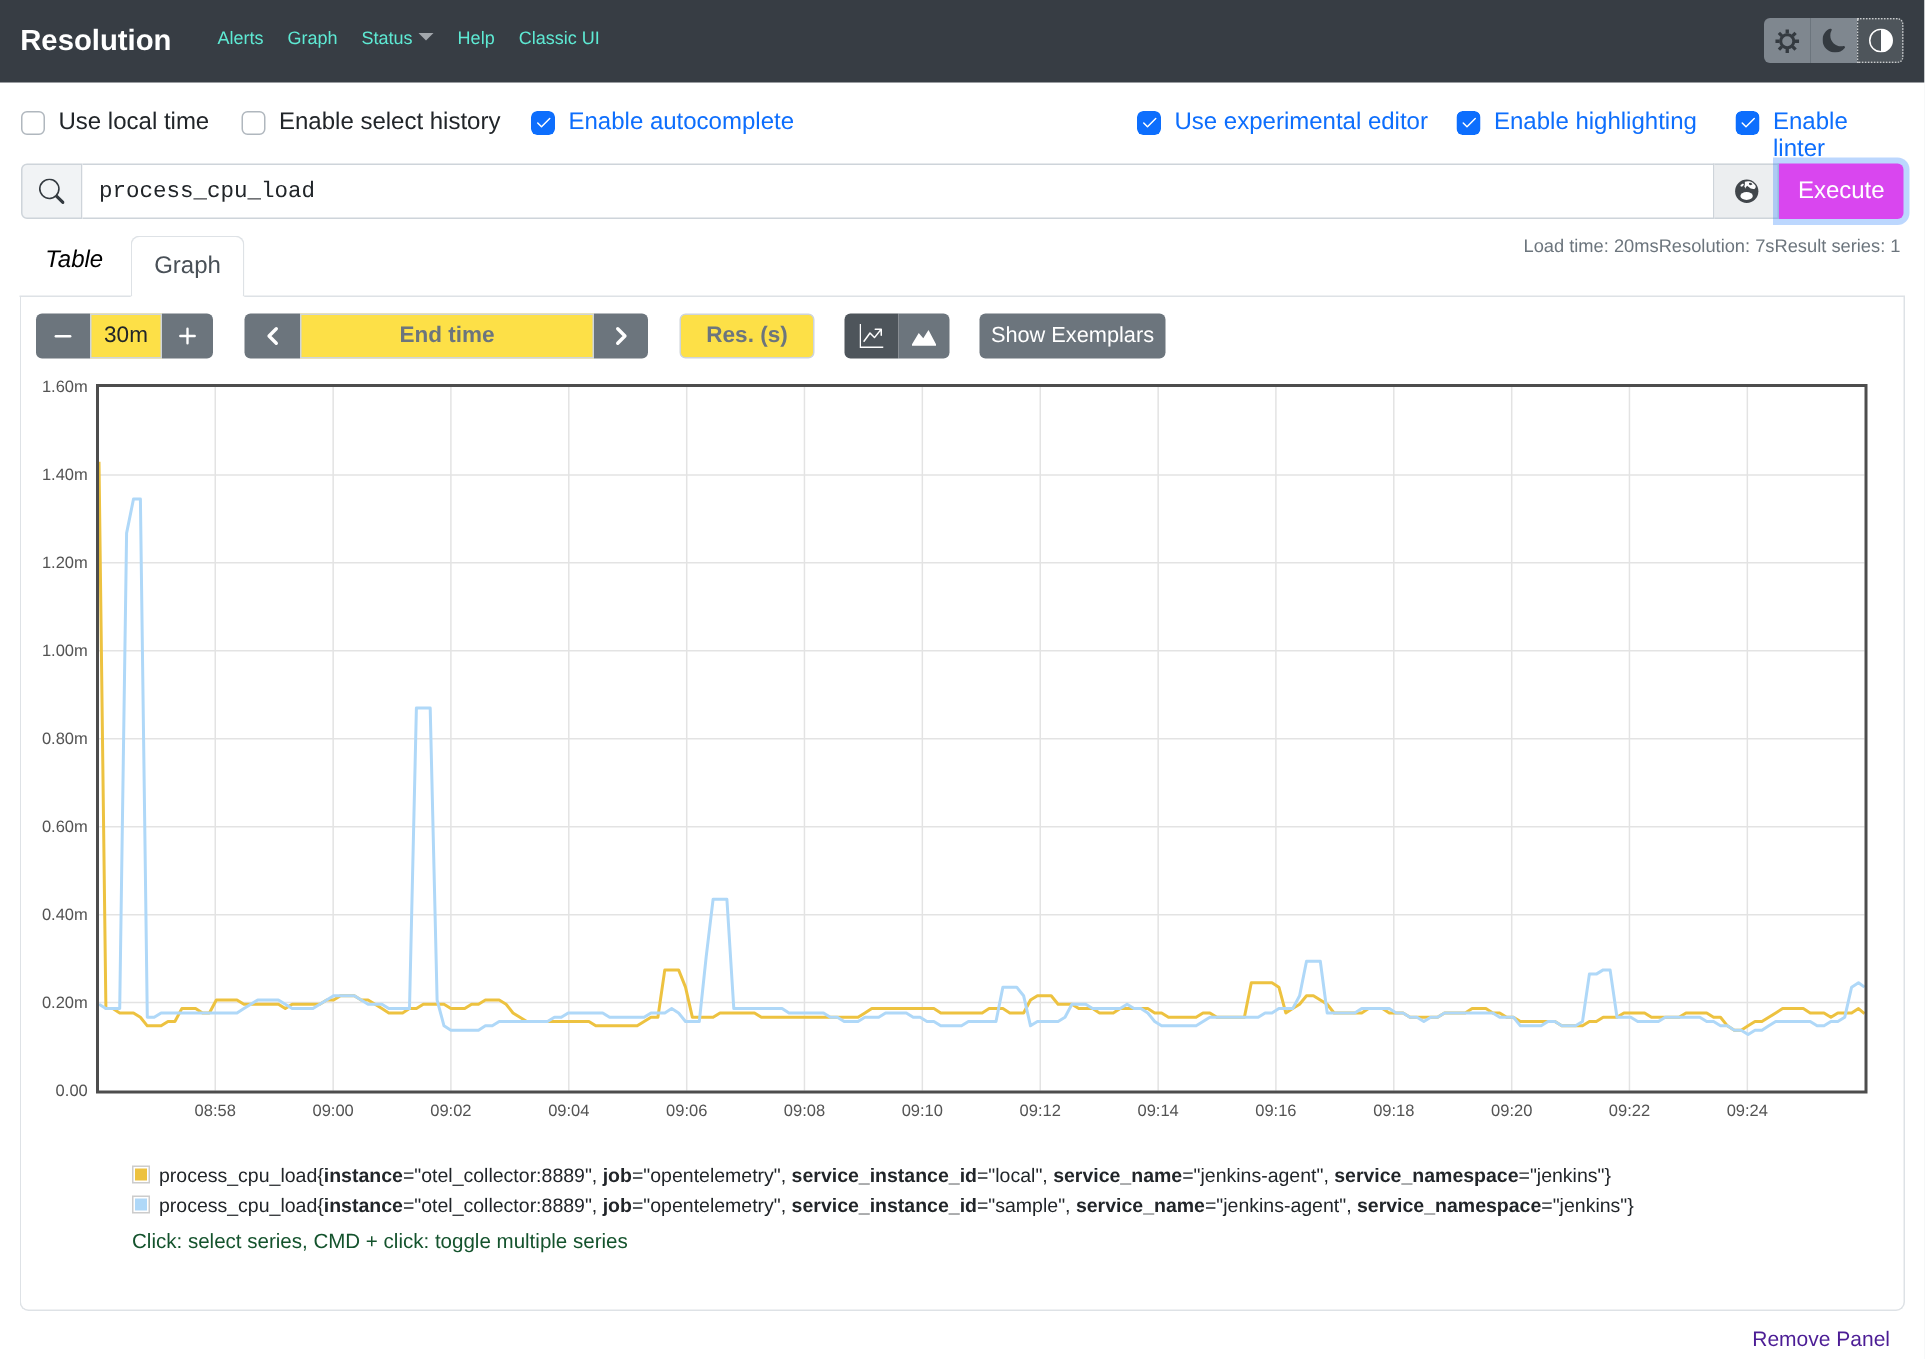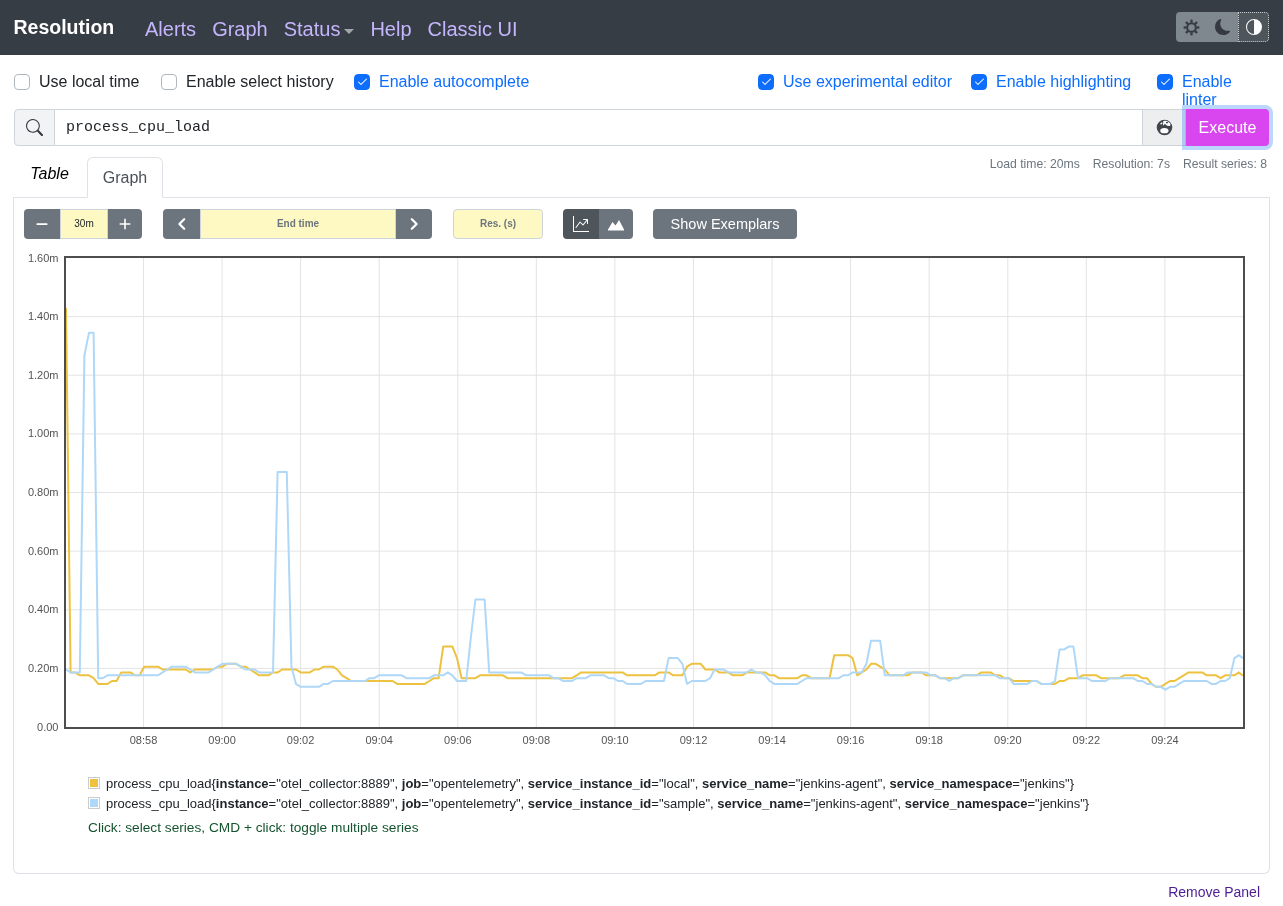--- a/index.html
+++ b/index.html
@@ -2,21 +2,21 @@
 <html><head>
 <meta charset="utf-8">
 <style>
 * { margin:0; padding:0; box-sizing:border-box; }
 html,body { width:1283px; height:906px; background:#fff; font-family:"Liberation Sans",sans-serif; overflow:hidden; }
 body { position:relative; }
 
 
 .navbar { position:absolute; left:0; top:0; width:1283px; height:55px; background:#373d44; }
 .brand { position:absolute; left:13.5px; top:16px; font-size:19.5px; font-weight:700; color:#fff; }
-.nav-links { position:absolute; left:137px; top:18px; font-size:20px; color:#c4b5fd; }
+.nav-links { position:absolute; left:137px; top:18px; font-size:12px; color:#5eead4; }
 .nav-links > span { margin:0 8px; }
 .caret { display:inline-block; width:0; height:0; border-left:5px solid transparent; border-right:5px solid transparent; border-top:5px solid #a2a7ac; vertical-align:2px; margin-left:4px; }
 .theme-group { position:absolute; right:14px; top:12px; height:30px; display:flex; }
 .tbtn { width:31px; height:30px; background:#7f878f; display:flex; align-items:center; justify-content:center; }
 .tbtn.first { border-radius:4px 0 0 4px; }
 .tbtn.active { background:#4e555b; border-radius:0 4px 4px 0; outline:1px dotted rgba(255,255,255,.7); outline-offset:-1px; }
 
 
 .opts { position:absolute; left:0; top:73px; width:1182px; height:18px; }
 .chk { position:absolute; top:1px; width:16px; height:16px; border:1px solid #b0b7be; border-radius:4px; background:#fff; }
@@ -26,44 +26,44 @@
 
 
 .qrow { position:absolute; left:14px; top:109px; height:37px; }
 .qsearch { position:absolute; left:0; top:0; width:41px; height:37px; background:#f1f3f5; border:1px solid #ced4da; border-radius:4px 0 0 4px; display:flex; align-items:center; justify-content:center; }
 .qinput { position:absolute; left:41px; top:0; width:1088px; height:37px; background:#fff; border:1px solid #ced4da; border-left:none; font-family:"Liberation Mono",monospace; font-size:15px; color:#212529; line-height:35px; padding-left:11px; }
 .qglobe { position:absolute; left:1129px; top:0; width:43px; height:37px; background:#eceef0; border:1px solid #ced4da; border-left:none; display:flex; align-items:center; justify-content:center; }
 .qexec { position:absolute; left:1172px; top:0; width:83px; height:37px; background:#d946ef; border-radius:0 4px 4px 0; color:#fff; font-size:16px; text-align:center; line-height:37px; box-shadow:0 0 0 4px rgba(13,110,253,.28); }
 
 
 .stats { position:absolute; right:16px; top:157px; font-size:12.2px; color:#6c757d; }
-.stats span { margin-left:13px; }
+.stats span { }
 
 
 .tabs-line { position:absolute; left:13px; top:197px; width:1257px; height:1px; background:#dee2e6; }
 .tab-table { position:absolute; left:14px; top:165px; width:71px; font-size:16px; color:#000000; text-align:center;font-style:italic; }
 .tab-graph { position:absolute; left:87px; top:157px; width:76px; height:41px; background:#fff; border:1px solid #dee2e6; border-bottom:1px solid #fff; border-radius:6px 6px 0 0; font-size:16px; color:#495057; text-align:center; line-height:39px; }
 
 
 .panel { position:absolute; left:13px; top:198px; width:1257px; height:676px; border:1px solid #dee2e6; border-top:none; border-radius:0 0 6px 6px; }
 
 
 .btn { position:absolute; top:209px; height:30px; background:#6c757d; color:#fff; display:flex; align-items:center; justify-content:center; }
-.ctl-input { position:absolute; top:209px; height:30px; background:#fef9c3; border:1px solid #ced4da; font-size:10px; text-align:center; color:#212529; line-height:28px; }
+.ctl-input { position:absolute; top:209px; height:30px; background:#fde047; border:1px solid #ced4da; font-size:15px; text-align:center; color:#212529; line-height:28px; }
 .ph { color:#6c757d;font-weight:bold; }
 .b-minus { left:24px; width:36px; border-radius:4px 0 0 4px; }
 .i-dur { left:60px; width:48px; }
 .b-plus { left:108px; width:34px; border-radius:0 4px 4px 0; }
 .b-chl { left:163px; width:37px; border-radius:4px 0 0 4px; }
 .i-end { left:200px; width:196px; }
 .b-chr { left:396px; width:36px; border-radius:0 4px 4px 0; }
 .i-res { left:453px; width:90px; border-radius:4px; }
 .b-line { left:563px; width:36px; background:#4e555b; border-radius:4px 0 0 4px; }
 .b-area { left:599px; width:34px; border-radius:0 4px 4px 0; }
-.b-exem { left:653px; width:144px; border-radius:4px; font-size:14.5px; }
+.b-exem { left:653px; width:124px; border-radius:4px; font-size:14.5px; }
 
 
 #chart { position:absolute; left:0; top:0; }
 .tick { font-family:"Liberation Sans",sans-serif; font-size:11px; fill:#545454; }
 
 
 .legend { position:absolute; left:88px; top:777px; font-size:13px; color:#212529; }
 .legend .row { height:20.4px; line-height:14px; margin-bottom:0; display:flex; align-items:flex-start; }
 .sw { width:12px; height:12px; border:1px solid #ccc; padding:1px; margin-right:6px; margin-top:0; display:inline-block; }
 .sw i { display:block; width:8px; height:8px; }
@@ -147,21 +147,21 @@
         <circle cx="8" cy="8" r="7.3" fill="#41464b"></circle>
         <ellipse cx="7.9" cy="11" rx="3.9" ry="2.5" fill="#fdfdfe"></ellipse>
         <path fill="#fdfdfe" d="M6.8 2.1c1.5-.7 3.4-.5 4.8.4l1.6 1.6c.5.6.6 1.4.2 1.9l-1.5 1.5-1.8-.3-1.5-1.2-1.2.3-.9-1.1.3-1.6z"></path>
         <path fill="#fdfdfe" d="M4.1 4.0l1.5-.9.7.8-1.3 1.2-.9-.2z"></path>
         <path fill="#41464b" d="M9.4 2.9l1.3-.2.9.9-1.1.6-1.1-.4zM8.2 4.5l2.3 1.8 2.4.4.5.8-1.7 1.2-2.5-.6-2-2.1z"></path>
       </svg>
     </div>
   <div class="qexec">Execute</div>
 </div>
 
-<div class="stats">Load time: 20ms<span>Resolution: 7s</span><span>Result series: 8</span></div>
+<div class="stats">Load time: 20ms<span>Resolution: 7s</span><span>Result series: 1</span></div>
 
 <div class="tabs-line"></div>
 <div class="tab-table">Table</div>
 <div class="tab-graph">Graph</div>
 <div class="panel"></div>
 
 <div class="btn b-minus">
     <svg width="14" height="14" viewBox="0 0 16 16">
       <path fill="#fff" d="M2.5 7.25h11a.9.9 0 0 1 0 1.8h-11a.9.9 0 0 1 0-1.8z"></path>
     </svg>

